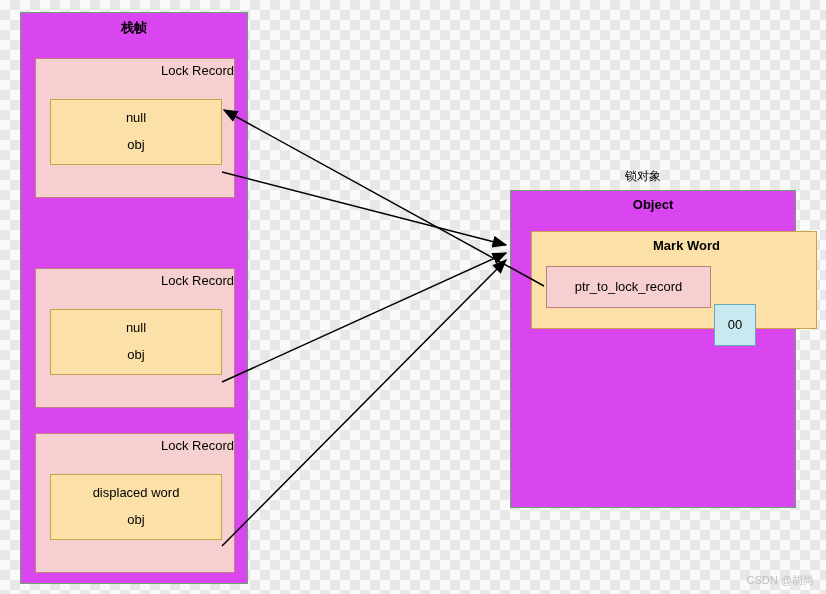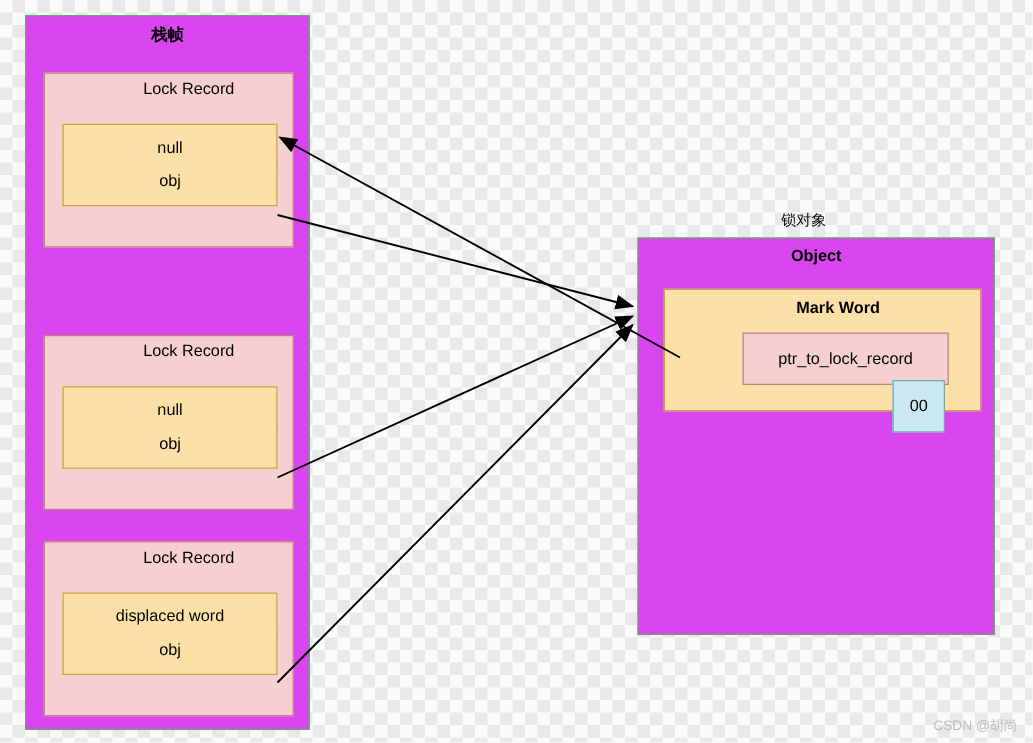--- a/index.html
+++ b/index.html
@@ -22,35 +22,35 @@
   .diagram { position: absolute; top: 0; left: 0; width: 826px; height: 594px; }
 
   
   .box { position: absolute; border: 1px solid #000; text-align: center; }
   .green { background: #d946ef; border-color: #6aa36e; }
   .pink  { background: #f6d0d0; border-color: #c08080; }
   .orange{ background: #fbe1a8; border-color: #c9a24a; }
   .cyan  { background: #c9e8ef; border-color: #6ca9b8; }
 
   .title { text-align: center; font-weight: bold; padding: 6px 0 4px; }
-  .subtitle { text-align: center; padding: 4px 0; margin-left: 32px; }
+  .subtitle { text-align: right; padding: 4px 0; margin-left: 32px; }
 
   
   #stack-frame { left: 20px; top: 12px; width: 228px; height: 572px; }
   .lock-record { left: 14px; width: 200px; height: 140px; }
   #rec1 { top: 45px; }
   #rec2 { top: 255px; }
   #rec3 { top: 420px; }
   .cell { left: 14px; width: 172px; height: 38px; line-height: 36px; }
   .cell.a { top: 40px; }
   .cell.b { top: 68px; border-top: none; text-align: center; }
   #lock-label { position: absolute; left: 625px; top: 168px; font-size: 12px; }
   #object-box { left: 510px; top: 190px; width: 286px; height: 318px; }
-  #mark-word  { left: 20px; top: 40px; width: 254px; height: 98px; padding-left: 25px; }
-  #ptr-cell   { left: 14px; top: 34px; width: 165px; height: 42px; line-height: 40px; margin-left: 48px; }
+  #mark-word  { left: 20px; top: 40px; width: 286px; height: 98px; padding-left: 25px; }
+  #ptr-cell   { left: 14px; top: 34px; width: 165px; height: 42px; line-height: 40px; }
   #flag-cell  { left: 182px; top: 34px; width: 42px; height: 42px; line-height: 40px; margin-top: 38px; }
 
   #watermark { position: absolute; right: 12px; bottom: 6px; color: #bdbdbd; font-size: 11px; }
 
   
   svg.arrows { position: absolute; top: 0; left: 0; width: 826px; height: 594px; pointer-events: none; }
 </style>
 </head>
 <body>
 

